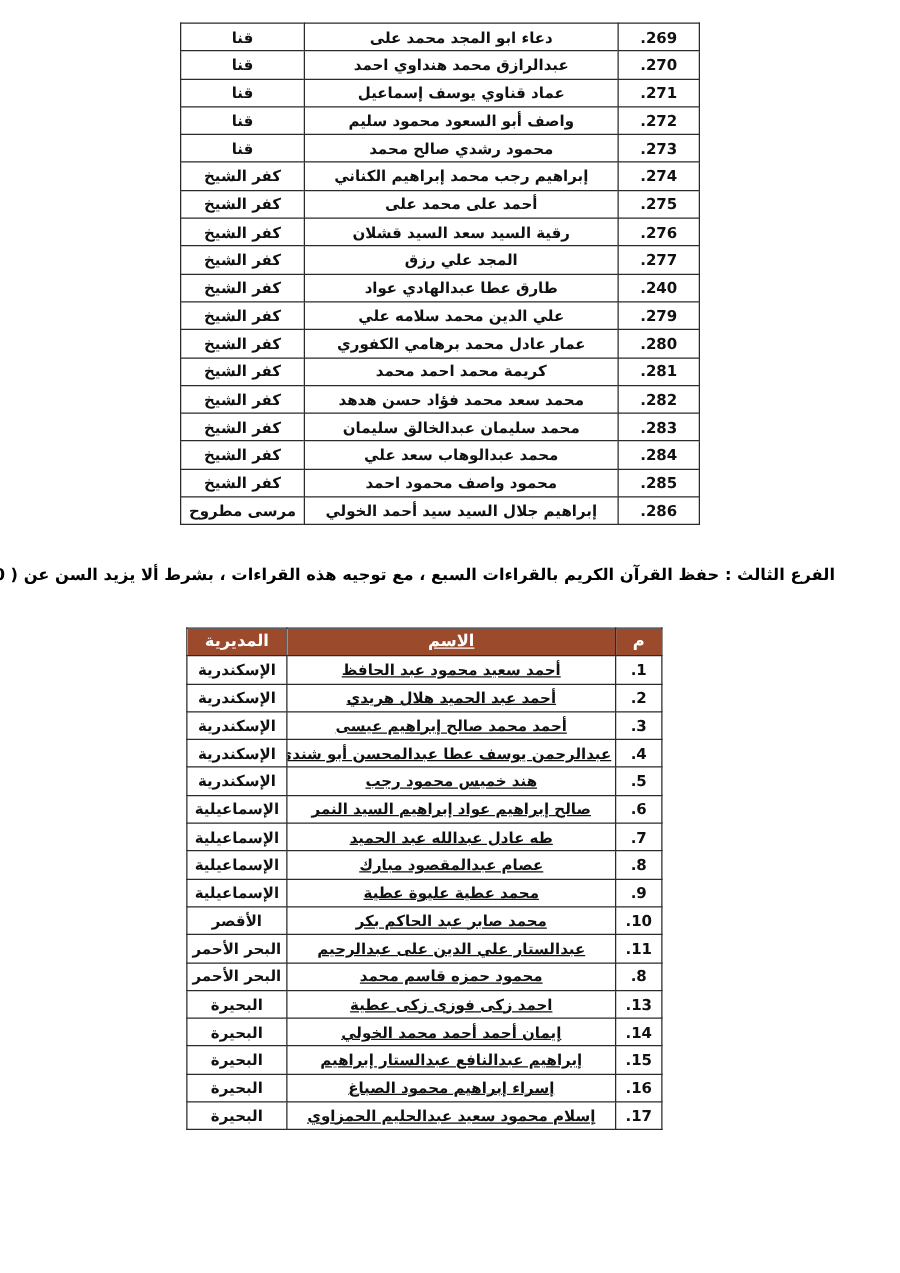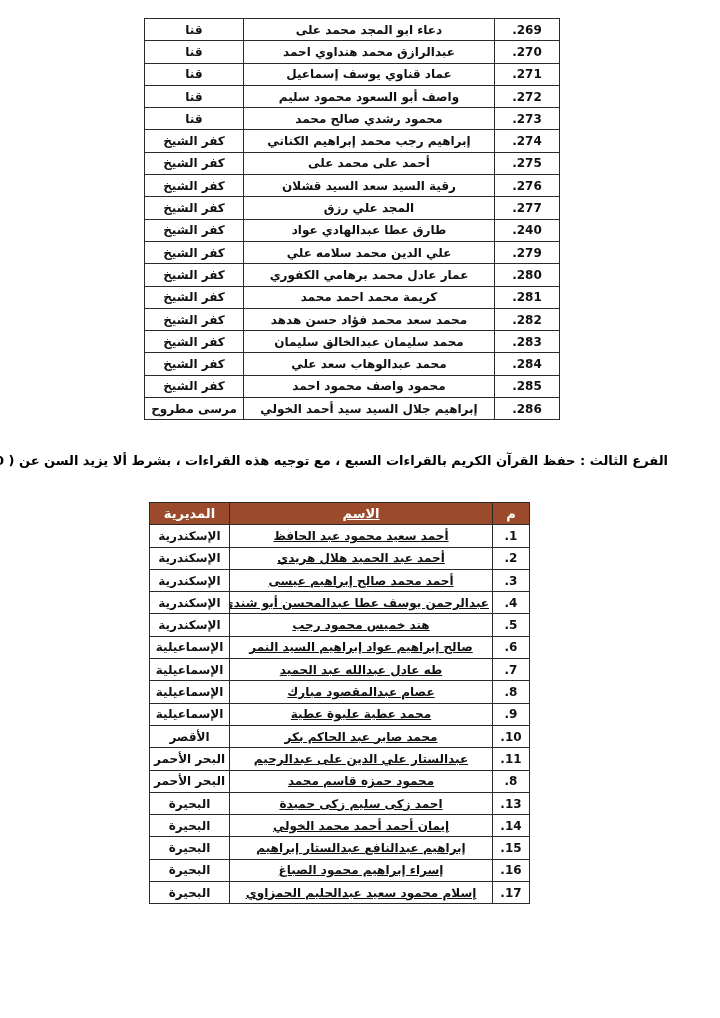--- a/index.html
+++ b/index.html
@@ -225,21 +225,21 @@
         <td class="c-name">عبدالستار علي الدين على عبدالرحيم</td>
         <td class="c-gov">البحر الأحمر</td>
       </tr>
       <tr>
         <td class="c-num">8.</td>
         <td class="c-name">محمود حمزه قاسم محمد</td>
         <td class="c-gov">البحر الأحمر</td>
       </tr>
       <tr>
         <td class="c-num">13.</td>
-        <td class="c-name">احمد زكى سليم زكى حميدة</td>
+        <td class="c-name">احمد زكى فوزى زكى عطية</td>
         <td class="c-gov">البحيرة</td>
       </tr>
       <tr>
         <td class="c-num">14.</td>
         <td class="c-name">إيمان أحمد أحمد محمد الخولي</td>
         <td class="c-gov">البحيرة</td>
       </tr>
       <tr>
         <td class="c-num">15.</td>
         <td class="c-name">إبراهيم عبدالنافع عبدالستار إبراهيم</td>

